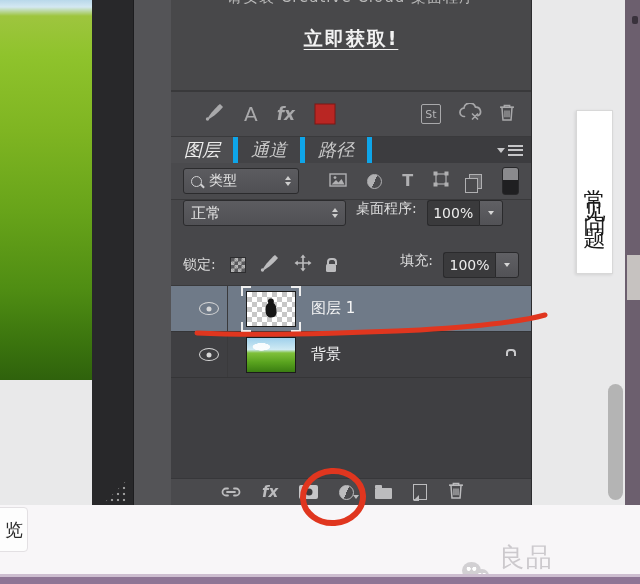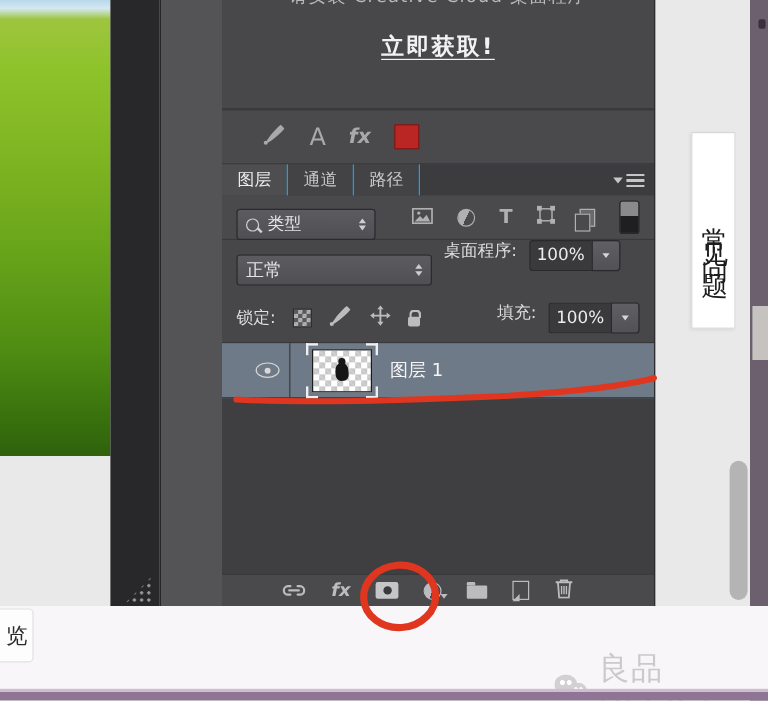--- a/index.html
+++ b/index.html
@@ -11,53 +11,53 @@
   .doc-image{left:0;top:0;width:92px;height:380px;
     background:linear-gradient(180deg,#b9d8ea 0px,#d4e8f2 7px,#9ec53e 16px,#8fc32c 55px,
       #7fb522 130px,#68a41a 210px,#4f8d13 290px,#3a730e 345px,#2f620c 380px);}
   .pasteboard{left:92px;top:0;width:41px;height:505px;background:#28282a;}
   .grip{left:103px;top:479px;width:25px;height:25px;
     background-image:radial-gradient(circle,#9a9a9a 1.1px,transparent 1.6px);
     background-size:6px 6px;clip-path:polygon(100% 0,100% 100%,0 100%);}
   .gap-col{left:133px;top:0;width:52px;height:505px;background:#545457;border-left:1px solid #1d1d1f;}
 
   
-  .panel{left:185px;top:0;width:360px;height:505px;background:#47474a;border-right:1px solid #2c2c2e;}
+  .panel{left:171px;top:0;width:360px;height:505px;background:#47474a;border-right:1px solid #2c2c2e;}
   .cc-area{position:absolute;left:0;top:0;width:100%;height:90px;background:#48484a;}
   .promo-clip{position:absolute;top:0;left:0;width:100%;height:9px;overflow:hidden;}
   .promo-text{position:absolute;top:-12px;width:100%;text-align:center;color:#b9b9b9;
     font-size:15px;letter-spacing:1px;white-space:nowrap;}
   .get-now{position:absolute;top:26px;width:100%;text-align:center;color:#f2f2f2;font-size:19px;
     font-weight:bold;letter-spacing:2px;text-decoration:underline;text-underline-offset:4px;}
 
   .style-bar{position:absolute;left:0;top:90px;width:100%;height:47px;background:#4a4a4d;
     border-top:2px solid #39393b;border-bottom:1px solid #3a3a3c;box-sizing:border-box;
     display:flex;align-items:center;padding:0 16px 0 34px;gap:19px;}
   .sb-a{color:#a9a9ab;font-size:20px;line-height:1;}
   .sb-fx{color:#a9a9ab;font-size:17px;font-style:italic;font-weight:bold;line-height:1;}
   .sb-right{margin-left:auto;display:flex;align-items:center;gap:17px;}
   .stock{width:18px;height:18px;border:1px solid #a9a9ab;border-radius:2px;color:#b5b5b7;
     font-size:11px;display:flex;align-items:center;justify-content:center;}
 
   .tabs-row{position:absolute;left:0;top:137px;width:100%;height:26px;background:#3c3c3f;
     display:flex;align-items:stretch;}
-  .tab{padding:0 13px;display:flex;align-items:center;font-size:14px;color:#c9c9c9;
-    background:#434346;border-right:1px solid #0ea5e9;}
+  .tab{padding:0 13px;display:flex;align-items:center;font-size:18px;color:#c9c9c9;
+    background:#434346;border-right:5px solid #0ea5e9;font-style:italic;}
   .tab.active{background:#4e4e51;color:#ececec;}
   .pmenu{margin-left:auto;display:flex;align-items:center;gap:3px;padding-right:8px;}
   .pmenu-arrow{width:0;height:0;border:4px solid transparent;border-top:5px solid #c6c6c8;margin-top:5px;}
   .pmenu-lines{width:15px;height:11px;
     background:repeating-linear-gradient(180deg,#c6c6c8 0 2px,transparent 2px 4.5px);}
 
   .filter-row{position:absolute;left:0;top:163px;width:100%;height:37px;background:#4a4a4d;
     border-bottom:1px solid #39393b;box-sizing:border-box;display:flex;align-items:center;
     padding:0 12px;gap:20px;}
   .select{height:26px;background:linear-gradient(#5c5c60,#505054);border:1px solid #2b2b2d;
     border-radius:3px;display:flex;align-items:center;padding:0 7px;gap:7px;color:#e3e3e3;
-    font-size:14px;box-sizing:border-box;margin-top:12px;}
+    font-size:14px;box-sizing:border-box;}
   .kind-select{width:118px;}
   .mag{width:9px;height:9px;border:1.6px solid #d0d0d2;border-radius:50%;position:relative;flex:none;}
   .mag::after{content:"";position:absolute;width:5px;height:1.6px;background:#d0d0d2;
     transform:rotate(45deg);right:-4px;bottom:-1px;}
   .updown{margin-left:auto;display:flex;flex-direction:column;gap:2.5px;align-items:center;}
   .tri-up{width:0;height:0;border:3.5px solid transparent;border-bottom:4.5px solid #cecece;border-top:none;}
   .tri-dn{width:0;height:0;border:3.5px solid transparent;border-top:4.5px solid #cecece;border-bottom:none;}
   .ficons{display:flex;align-items:center;gap:20px;margin-left:10px;}
   .adj-circle{width:15px;height:15px;border-radius:50%;border:1px solid #b0b0b2;
     background:linear-gradient(115deg,#b0b0b2 50%,transparent 50%);box-sizing:border-box;}
@@ -201,20 +201,37 @@
         <svg width="20" height="18" viewBox="0 0 20 18">
             <path d="M3 15 C5 11 11 4 15 1 L18 4 C15 8 8 14 4 16 Z" fill="#a9a9ab"></path>
             <circle cx="2.5" cy="16" r="1.7" fill="#a9a9ab"></circle>
           </svg>
       </span>
       <span class="sb-a">A</span>
       <span class="sb-fx">fx</span>
       <svg width="22" height="22">
           <rect x="1" y="1" width="20" height="20" stroke="#7d1715" fill="#b92623"></rect>
         </svg>
+      <span class="sb-right">
+        <span class="stock">St</span>
+        <span>
+          <svg width="24" height="18" viewBox="0 0 24 18">
+              <path d="M6.5 13.5 a4.2 4.2 0 0 1 -.6-8.4 a6 6 0 0 1 11.6-1 a4.5 4.5 0 0 1 2.3 8.6" fill="none" stroke="#a6a6a8" stroke-width="1.7" stroke-linecap="round"></path>
+              <path d="M14.5 11 l5 5 M19.5 11 l-5 5" stroke="#a6a6a8" stroke-width="1.7" stroke-linecap="round"></path>
+            </svg>
+        </span>
+        <span>
+          <svg width="16" height="17" viewBox="0 0 15 16">
+              <path d="M1 3 H14" stroke="#a9a9ab" stroke-width="1.6"></path>
+              <path d="M5 3 V1.5 H10 V3" fill="none" stroke="#a9a9ab" stroke-width="1.4"></path>
+              <path d="M2.8 3.5 L3.7 15 H11.3 L12.2 3.5" fill="none" stroke="#a9a9ab" stroke-width="1.4"></path>
+              <path d="M5.6 6 V12.5 M7.5 6 V12.5 M9.4 6 V12.5" stroke="#a9a9ab" stroke-width="1.1"></path>
+            </svg>
+        </span>
+      </span>
     </div>
 
     <div class="tabs-row">
       <div class="tab active">图层</div>
       <div class="tab">通道</div>
       <div class="tab">路径</div>
       <div class="pmenu">
         <span class="pmenu-arrow"></span>
         <span class="pmenu-lines"></span>
       </div>
@@ -306,20 +323,32 @@
           <div class="thumb thumb1">
             <span class="figure"></span>
           </div>
           <span class="bk tl"></span>
           <span class="bk tr"></span>
           <span class="bk bl"></span>
           <span class="bk br"></span>
         </div>
         <span class="layer-name">图层 1</span>
       </div>
+      <div class="layer-row">
+        <div class="eye-cell">
+          <span class="eye"></span>
+        </div>
+        <div class="thumb-wrap">
+          <div class="thumb thumb2"></div>
+        </div>
+        <span class="layer-name">背景</span>
+        <span class="bg-lock">
+          <span class="lockglyph"></span>
+        </span>
+      </div>
     </div>
 
     <div class="bottom-bar">
       <span>
         <svg width="20" height="12" viewBox="0 0 20 12">
             <path d="M7 2.5 H5 a3.5 3.5 0 0 0 0 7 h2 M13 2.5 h2 a3.5 3.5 0 0 1 0 7 h-2 M6 6 h8" fill="none" stroke="#bcbcbe" stroke-width="1.8" stroke-linecap="round"></path>
           </svg>
       </span>
       <span class="bb-fx">fx</span>
       <span class="mask-icon"></span>

